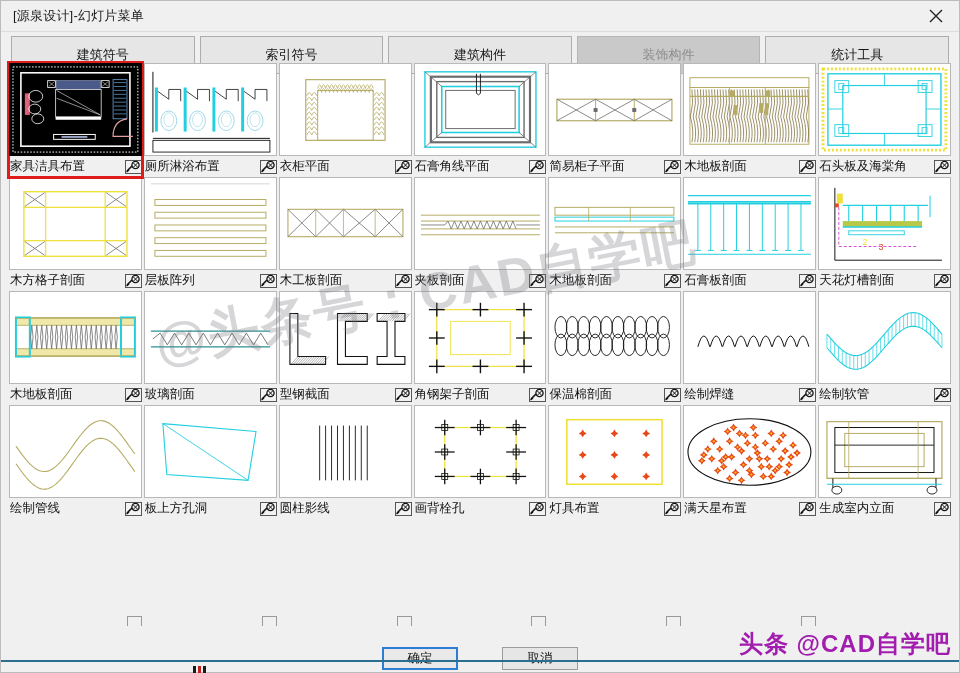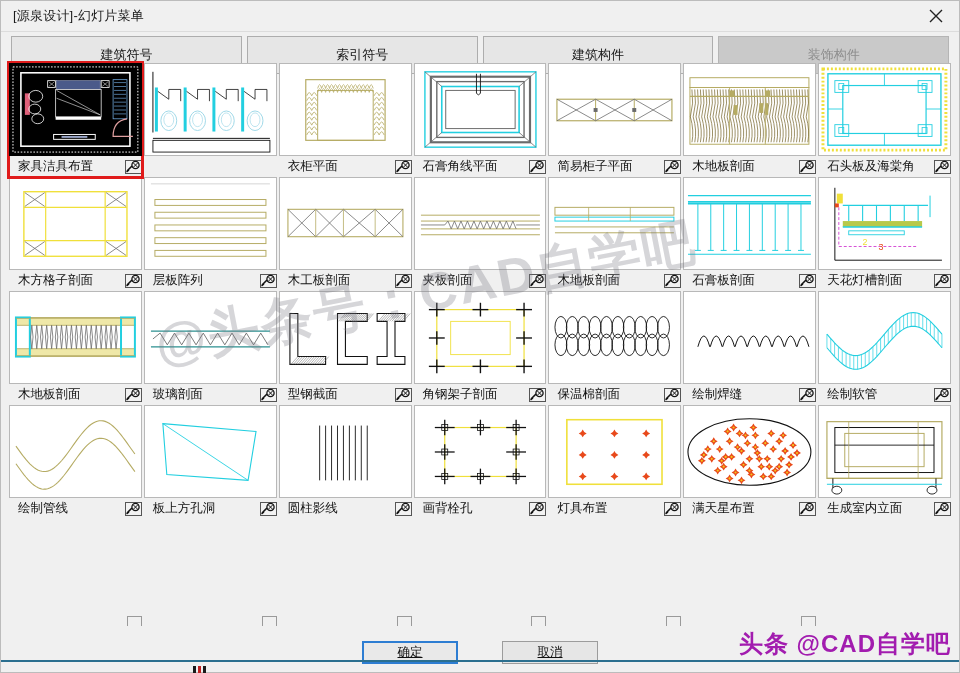--- a/index.html
+++ b/index.html
@@ -94,21 +94,21 @@
   .thumb svg { display: block; width: 100%; height: 100%; }
   .cap {
     height: 21px;
     display: flex; align-items: center;
     font-size: 12.5px;
     color: #111;
     white-space: nowrap;
     overflow: hidden;
     padding-left: 1px;
   }
-  .cap .lbl { flex: 0 1 auto; overflow: hidden; text-overflow: clip; padding-left: 8px; }
+  .cap .lbl { flex: 0 1 auto; overflow: hidden; text-overflow: clip; }
   .cap .slideicon {
     margin-left: auto;
     width: 17px; height: 14px;
     flex: 0 0 auto;
   }
   .cap .slideicon svg { width: 17px; height: 14px; }
 
   
   .cell.empty .thumb { background: #f0f0f0; border: none; }
   .cell.empty .cap { justify-content: flex-end; }
@@ -131,30 +131,29 @@
 
   
   #footer {
     height: 46px; min-height: 46px;
     position: relative;
     display: flex; align-items: flex-start; justify-content: center;
     padding-top: 6px;
     background: #f0f0f0;
   }
   .btn {
-    width: 96px; height: 23px;
+    width: 76px; height: 23px;
     font-size: 12.5px;
     background: #e6e6e6;
     border: 1px solid #9c9c9c;
     display: flex; align-items: center; justify-content: center;
     cursor: pointer;
-    margin: 9px 22px;
+    margin: 15px 22px;
     color: #111;
     user-select: none;
-    text-decoration: underline;
   }
   .btn.primary {
     border: 2px solid #2d7dd2;
     background: #e9e9e9;
   }
   #watermark {
     position: absolute;
     right: 8px; top: 2px;
     font-size: 24px;
     color: #a21caf;
@@ -207,20 +206,23 @@
         <span>建筑符号</span>
       </div>
     <div class="tab">
         <span>索引符号</span>
       </div>
     <div class="tab">
         <span>建筑构件</span>
       </div>
     <div class="tab disabled">
         <span>装饰构件</span>
+      </div>
+    <div class="tab">
+        <span>统计工具</span>
       </div>
   </div>
 
   <div id="grid-wrap">
     <div id="grid">
         <div class="cell selected">
           <div class="thumb">
             <svg viewBox="0 0 132 93" preserveAspectRatio="none">
               <rect x="0" y="0" width="132" height="93" fill="#000"></rect>
               <rect x="3" y="3" width="126" height="87" fill="none" stroke="#fff" stroke-width="1" stroke-dasharray="1.6 1.6"></rect>
@@ -280,20 +282,30 @@
               <ellipse cx="53" cy="57" rx="5" ry="7" fill="none" stroke="#9fd8e8" stroke-width="0.7"></ellipse>
               <rect x="68" y="24" width="3" height="45" fill="#22cfe0"></rect>
               <path d="M71 28 L82 36 L82 26 L94 26 L94 38" stroke="#111111" stroke-width="0.8" fill="none"></path>
               <ellipse cx="82" cy="58" rx="8" ry="10" fill="none" stroke="#9fd8e8" stroke-width="1"></ellipse>
               <ellipse cx="82" cy="57" rx="5" ry="7" fill="none" stroke="#9fd8e8" stroke-width="0.7"></ellipse>
               <rect x="97" y="24" width="3" height="45" fill="#22cfe0"></rect>
               <path d="M100 28 L111 36 L111 26 L123 26 L123 38" stroke="#111111" stroke-width="0.8" fill="none"></path>
               <ellipse cx="111" cy="58" rx="8" ry="10" fill="none" stroke="#9fd8e8" stroke-width="1"></ellipse>
               <ellipse cx="111" cy="57" rx="5" ry="7" fill="none" stroke="#9fd8e8" stroke-width="0.7"></ellipse>
             </svg>
+          </div>
+          <div class="cap">
+            <span class="lbl">厕所淋浴布置</span>
+            <span class="slideicon"><svg viewBox="0 0 17 14">
+                <rect x="0.5" y="0.5" width="16" height="13" fill="#f2f2f2" stroke="#555" stroke-width="1"></rect>
+                <path d="M2 11 L7 6" stroke="#111" stroke-width="1.6"></path>
+                <circle cx="10.5" cy="5" r="3.6" fill="none" stroke="#111" stroke-width="1.3"></circle>
+                <path d="M8 2.6 L13 7.6 M13 2.6 L8 7.6" stroke="#111" stroke-width="1"></path>
+                <path d="M1.5 12 L4 10" stroke="#111" stroke-width="1.4"></path>
+              </svg></span>
           </div>
         </div>
         <div class="cell">
           <div class="thumb">
             <svg viewBox="0 0 132 93" preserveAspectRatio="none">
               <rect x="26" y="16" width="80" height="62" fill="none" stroke="#b5ab63" stroke-width="1.2"></rect>
               <rect x="38" y="27" width="56" height="51" fill="none" stroke="#b5ab63" stroke-width="1"></rect>
               <path d="M38 25 Q40 17.2 42 25" stroke="#b5ab63" stroke-width="0.8" fill="none"></path>
               <path d="M42 25 Q44 17.2 46 25" stroke="#b5ab63" stroke-width="0.8" fill="none"></path>
               <path d="M46 25 Q48 17.2 50 25" stroke="#b5ab63" stroke-width="0.8" fill="none"></path>

